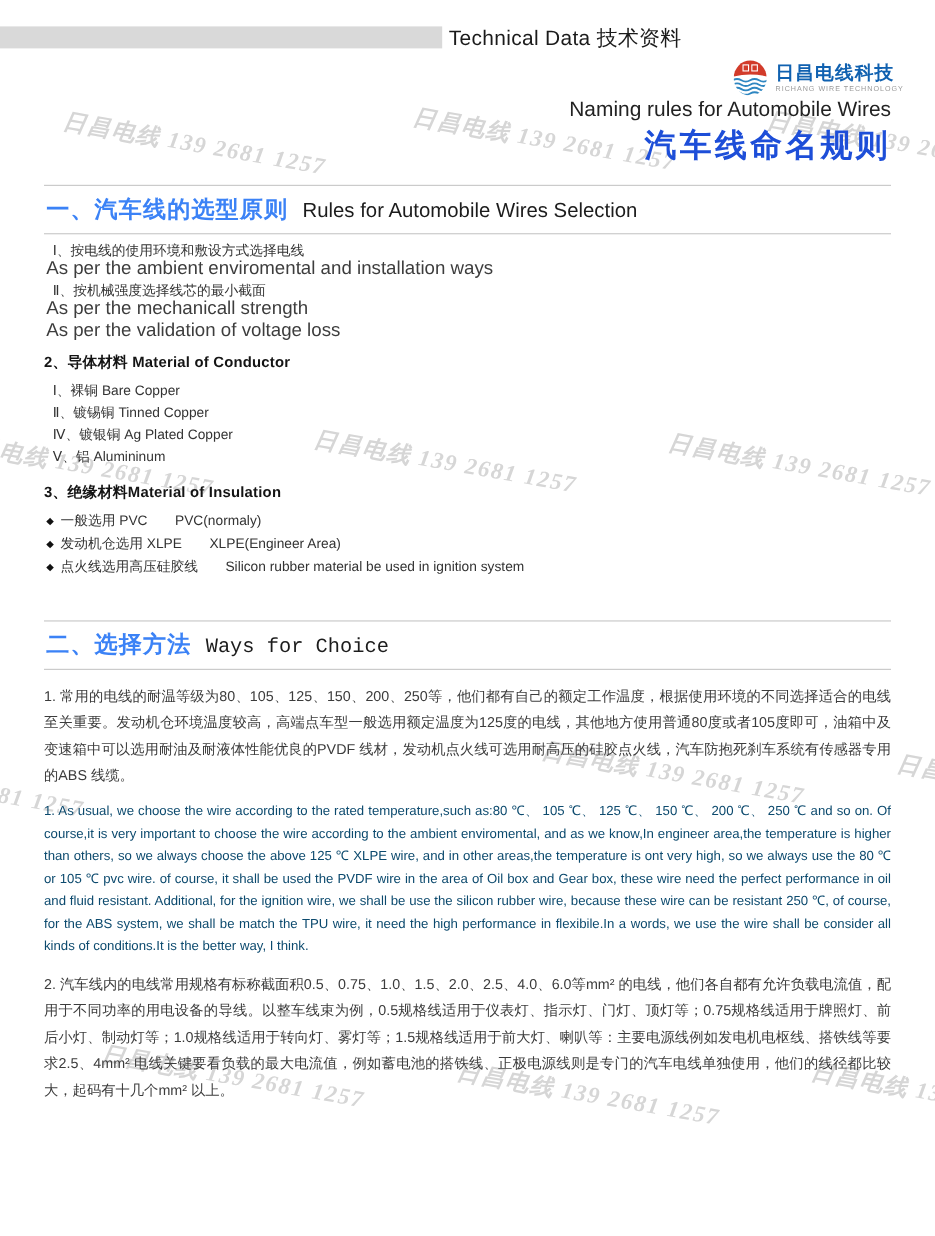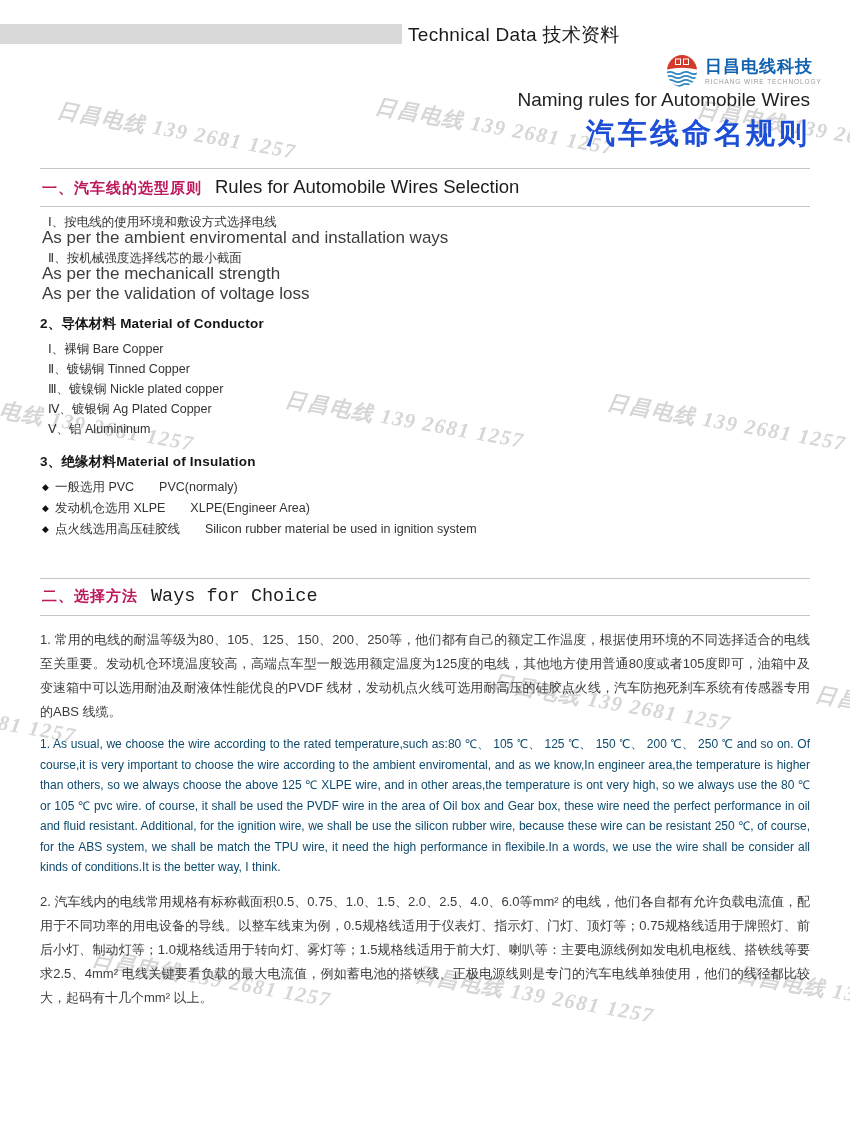--- a/index.html
+++ b/index.html
@@ -31,21 +31,21 @@
   .logo-en { font-size:6.5px; color:#9a9a9a; letter-spacing:0.9px; margin-top:2px; white-space:nowrap; }
   
   .content { position:absolute; z-index:1; left:40px; right:40px; top:88px; }
   .doc-title { text-align:right; }
   .doc-title-en { font-size:19px; color:#222; line-height:24px; }
   .doc-title-cn { font-size:29px; font-weight:700; color:#1d4ed8; letter-spacing:3px; line-height:38px; margin-top:2px; }
   .section-head {
     margin-top:16px; border-top:1px solid #c6c6c6; border-bottom:1px solid #c6c6c6;
     padding:7px 2px 8px 2px;
   }
-  .head-cn { font-size:15px; font-weight:800; color:#be185d; letter-spacing:1px; }
+  .head-cn { font-size:21px; font-weight:800; color:#3b82f6; letter-spacing:1px; }
   .head-en { font-size:18.5px; font-weight:400; color:#1c1c1c; margin-left:13px; }
   .sub-heading { margin-top:14px; font-size:13.5px; font-weight:bold; color:#141414; letter-spacing:0.2px; }
   .pair-list { margin-top:7px; }
   .pair-item { margin-bottom:5px; }
   .pair-item .cn { padding-left:8px; font-size:12.5px; color:#333; line-height:16px; }
   .pair-item .en { padding-left:2px; font-size:17px; color:#3d3d3d; line-height:15px; }
   .line-list { margin-top:6px; }
   .line-list .line-item { padding-left:8px; font-size:12.5px; color:#333; line-height:20px; }
   .bullet-list { margin-top:6px; }
   .bullet-item { padding-left:2px; font-size:12.5px; color:#333; line-height:20px; }
@@ -126,21 +126,20 @@
       </div>
       <div class="pair-item">
         <div class="en">As per the validation of voltage loss</div>
       </div>
     </div>
 
     <div class="sub-heading">2、导体材料 Material of Conductor</div>
     <div class="line-list">
       <div class="line-item">Ⅰ、裸铜 Bare Copper</div>
       <div class="line-item">Ⅱ、镀锡铜 Tinned Copper</div>
-      <div class="line-item">Ⅲ、镀镍铜 Nickle plated copper</div>
       <div class="line-item">Ⅳ、镀银铜 Ag Plated Copper</div>
       <div class="line-item">Ⅴ、铝 Alumininum</div>
     </div>
 
     <div class="sub-heading">3、绝缘材料Material of Insulation</div>
     <div class="bullet-list">
       <div class="bullet-item"><span class="bullet">◆</span><span>一般选用 PVC　　PVC(normaly)</span></div>
       <div class="bullet-item"><span class="bullet">◆</span><span>发动机仓选用 XLPE　　XLPE(Engineer Area)</span></div>
       <div class="bullet-item"><span class="bullet">◆</span><span>点火线选用高压硅胶线　　Silicon rubber material be used in ignition system</span></div>
     </div>

